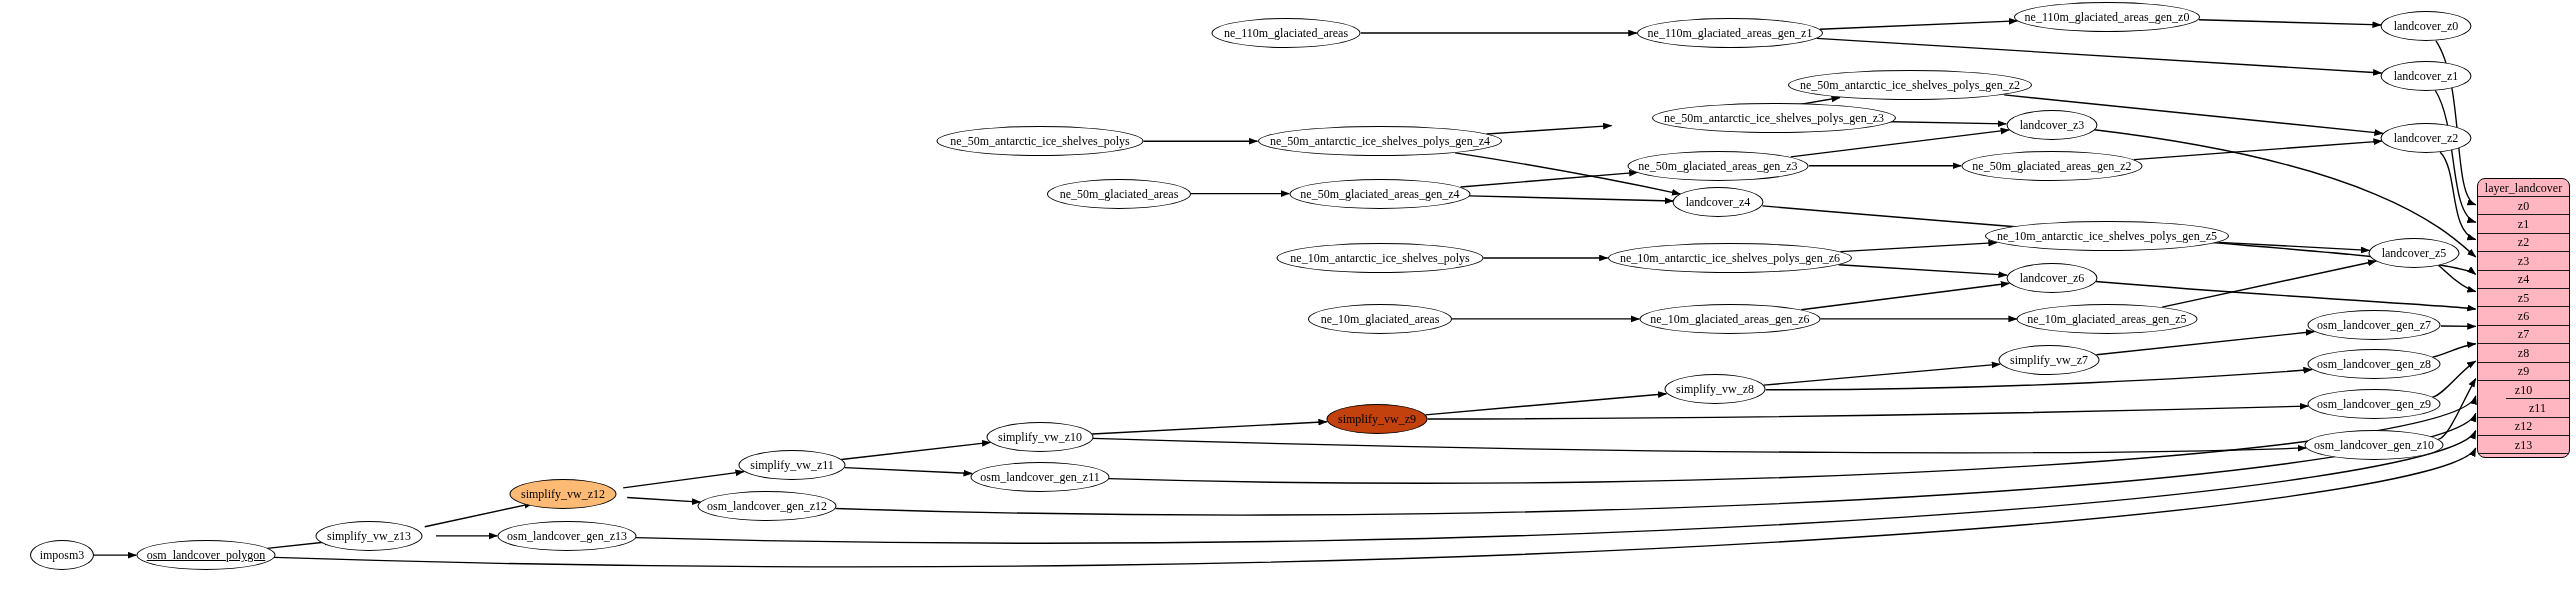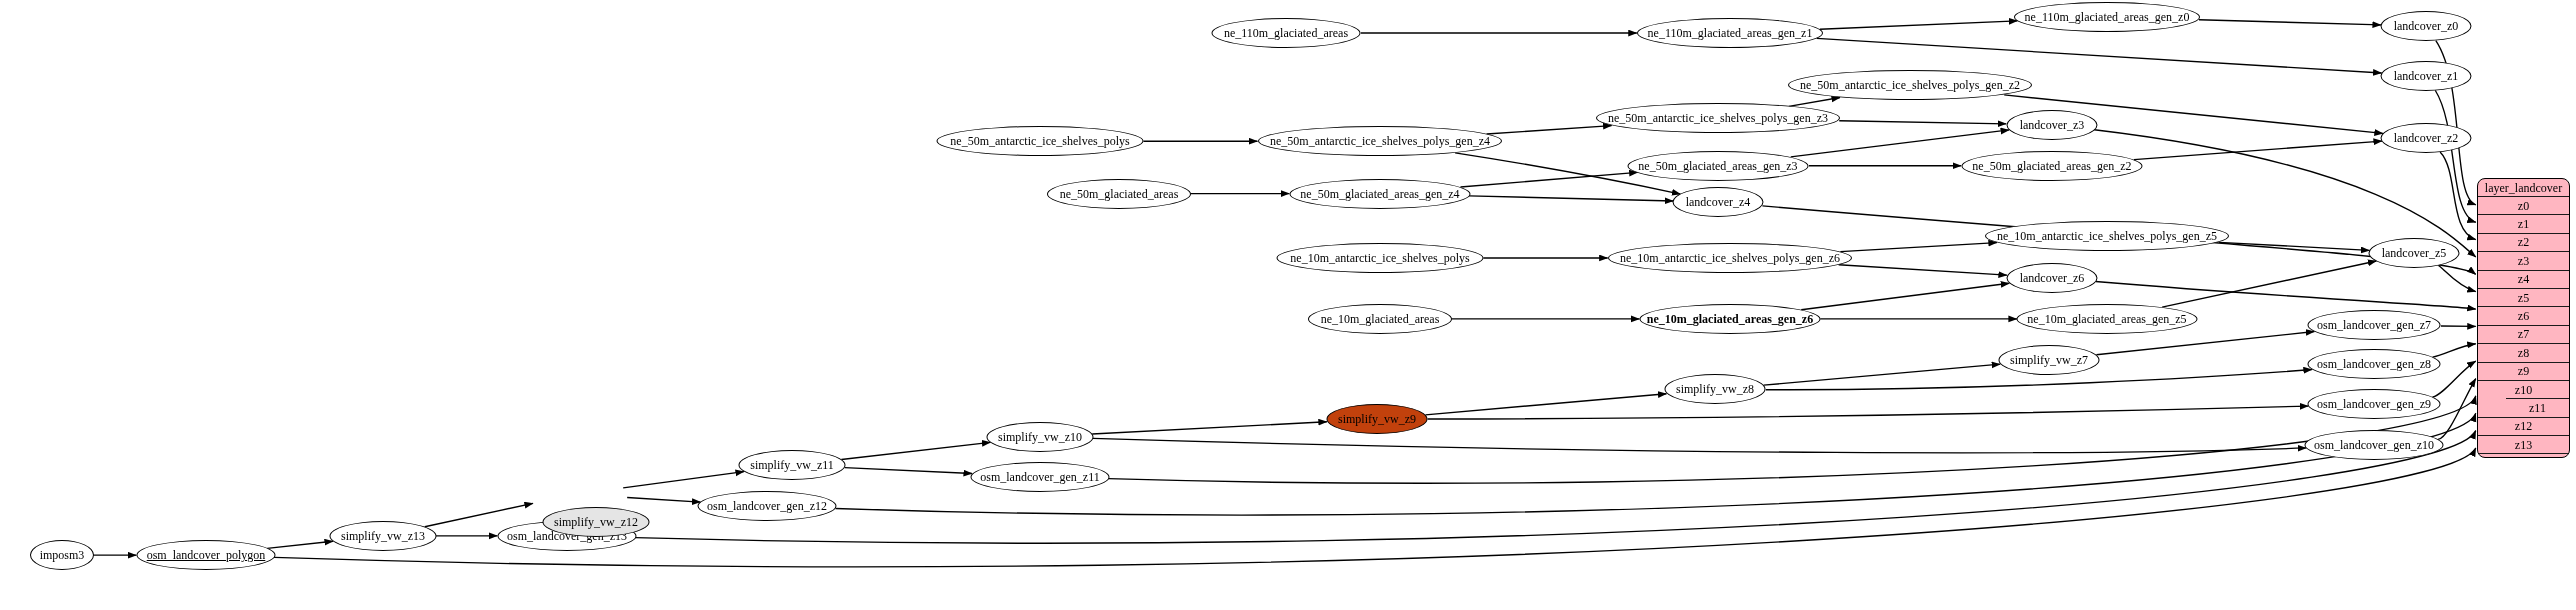--- a/index.html
+++ b/index.html
@@ -120,57 +120,57 @@
         <path d="M3163.340435658877,544.0274135089572 L3528.6822590048596,497.47057938345154" fill="none" stroke="#000000" stroke-width="2.4" marker-end="url(#arrow)"></path>
         <path d="M3797.160026744994,539.3050777320607 L4173.414687916681,458.3300486116234" fill="none" stroke="#000000" stroke-width="2.4" marker-end="url(#arrow)"></path>
         <path d="M4282.370059512201,466.03243094634456 C4290,470 4315,502 4348,512.25" fill="none" stroke="#000000" stroke-width="2.4" marker-end="url(#arrow)"></path>
         <path d="M3680.343057662453,494.4019980615453 C4050,525 4300,536 4348,542.75" fill="none" stroke="#000000" stroke-width="2.4" marker-end="url(#arrow)"></path>
       </g>
   </svg>
 
   <div id="nodes">
       <div class="node" style="left: 62px; top: 555px; width: 64px; height: 30px; background: rgb(255, 255, 255); border-color: rgb(0, 0, 0);">imposm3</div>
       <div class="node" style="left: 206px; top: 555px; width: 139px; height: 30px; background: rgb(255, 255, 255); border-color: rgb(0, 0, 0); text-decoration: underline;">osm_landcover_polygon</div>
-      <div class="node" style="left: 383px; top: 536px; width: 107px; height: 30px; background: rgb(255, 255, 255); border-color: rgb(0, 0, 0);">simplify_vw_z13</div>
+      <div class="node" style="left: 369px; top: 536px; width: 107px; height: 30px; background: rgb(255, 255, 255); border-color: rgb(0, 0, 0);">simplify_vw_z13</div>
       <div class="node" style="left: 567px; top: 536px; width: 139px; height: 30px; background: rgb(255, 255, 255); border-color: rgb(0, 0, 0);">osm_landcover_gen_z13</div>
-      <div class="node" style="left: 596px; top: 494px; width: 107px; height: 30px; background: #e5e5e5; border-color: rgb(0, 0, 0); margin-top: 28px;">simplify_vw_z12</div>
+      <div class="node" style="left: 563px; top: 494px; width: 107px; height: 30px; background: #fdba74; border-color: rgb(0, 0, 0);">simplify_vw_z12</div>
       <div class="node" style="left: 767px; top: 506px; width: 139px; height: 30px; background: rgb(255, 255, 255); border-color: rgb(0, 0, 0);">osm_landcover_gen_z12</div>
       <div class="node" style="left: 792px; top: 465px; width: 107px; height: 30px; background: rgb(255, 255, 255); border-color: rgb(0, 0, 0);">simplify_vw_z11</div>
       <div class="node" style="left: 1040px; top: 477px; width: 139px; height: 30px; background: rgb(255, 255, 255); border-color: rgb(0, 0, 0);">osm_landcover_gen_z11</div>
       <div class="node" style="left: 1040px; top: 437px; width: 107px; height: 30px; background: rgb(255, 255, 255); border-color: rgb(0, 0, 0);">simplify_vw_z10</div>
       <div class="node" style="left: 1377px; top: 419px; width: 101px; height: 30px; background: #c2410c; border-color: rgb(0, 0, 0);">simplify_vw_z9</div>
       <div class="node" style="left: 1715px; top: 389px; width: 101px; height: 30px; background: rgb(255, 255, 255); border-color: rgb(0, 0, 0);">simplify_vw_z8</div>
       <div class="node" style="left: 2049px; top: 360px; width: 101px; height: 30px; background: rgb(255, 255, 255); border-color: rgb(0, 0, 0);">simplify_vw_z7</div>
       <div class="node" style="left: 2374px; top: 325px; width: 133px; height: 30px; background: rgb(255, 255, 255); border-color: rgb(0, 0, 0);">osm_landcover_gen_z7</div>
       <div class="node" style="left: 2374px; top: 364px; width: 133px; height: 30px; background: rgb(255, 255, 255); border-color: rgb(0, 0, 0);">osm_landcover_gen_z8</div>
       <div class="node" style="left: 2374px; top: 404px; width: 133px; height: 30px; background: rgb(255, 255, 255); border-color: rgb(0, 0, 0);">osm_landcover_gen_z9</div>
       <div class="node" style="left: 2374px; top: 445px; width: 139px; height: 30px; background: rgb(255, 255, 255); border-color: rgb(0, 0, 0);">osm_landcover_gen_z10</div>
       <div class="node" style="left: 1286px; top: 33px; width: 149px; height: 30px; background: rgb(255, 255, 255); border-color: rgb(0, 0, 0); text-align: right;">ne_110m_glaciated_areas</div>
       <div class="node" style="left: 1730px; top: 33px; width: 186px; height: 30px; background: rgb(255, 255, 255); border-color: rgb(0, 0, 0);">ne_110m_glaciated_areas_gen_z1</div>
       <div class="node" style="left: 2107px; top: 17px; width: 186px; height: 30px; background: rgb(255, 255, 255); border-color: rgb(0, 0, 0);">ne_110m_glaciated_areas_gen_z0</div>
       <div class="node" style="left: 2426px; top: 26px; width: 91px; height: 30px; background: rgb(255, 255, 255); border-color: rgb(0, 0, 0); text-align: right;">landcover_z0</div>
       <div class="node" style="left: 2426px; top: 76px; width: 91px; height: 30px; background: rgb(255, 255, 255); border-color: rgb(0, 0, 0);">landcover_z1</div>
       <div class="node" style="left: 1040px; top: 141px; width: 207px; height: 30px; background: rgb(255, 255, 255); border-color: rgb(0, 0, 0);">ne_50m_antarctic_ice_shelves_polys</div>
       <div class="node" style="left: 1380px; top: 141px; width: 244px; height: 30px; background: rgb(255, 255, 255); border-color: rgb(0, 0, 0);">ne_50m_antarctic_ice_shelves_polys_gen_z4</div>
-      <div class="node" style="left: 1718px; top: 118px; width: 244px; height: 30px; background: rgb(255, 255, 255); border-color: rgb(0, 0, 0); text-align: center;">ne_50m_antarctic_ice_shelves_polys_gen_z3</div>
+      <div class="node" style="left: 1774px; top: 118px; width: 244px; height: 30px; background: rgb(255, 255, 255); border-color: rgb(0, 0, 0); text-align: center;">ne_50m_antarctic_ice_shelves_polys_gen_z3</div>
       <div class="node" style="left: 1910px; top: 85px; width: 244px; height: 30px; background: rgb(255, 255, 255); border-color: rgb(0, 0, 0);">ne_50m_antarctic_ice_shelves_polys_gen_z2</div>
       <div class="node" style="left: 1119px; top: 194px; width: 144px; height: 30px; background: rgb(255, 255, 255); border-color: rgb(0, 0, 0);">ne_50m_glaciated_areas</div>
       <div class="node" style="left: 1380px; top: 194px; width: 181px; height: 30px; background: rgb(255, 255, 255); border-color: rgb(0, 0, 0);">ne_50m_glaciated_areas_gen_z4</div>
       <div class="node" style="left: 1718px; top: 166px; width: 181px; height: 30px; background: rgb(255, 255, 255); border-color: rgb(0, 0, 0);">ne_50m_glaciated_areas_gen_z3</div>
       <div class="node" style="left: 2052px; top: 166px; width: 181px; height: 30px; background: rgb(255, 255, 255); border-color: rgb(0, 0, 0);">ne_50m_glaciated_areas_gen_z2</div>
       <div class="node" style="left: 2426px; top: 138px; width: 91px; height: 30px; background: rgb(255, 255, 255); border-color: rgb(0, 0, 0);">landcover_z2</div>
       <div class="node" style="left: 2052px; top: 125px; width: 91px; height: 30px; background: rgb(255, 255, 255); border-color: rgb(0, 0, 0);">landcover_z3</div>
       <div class="node" style="left: 1718px; top: 202px; width: 91px; height: 30px; background: rgb(255, 255, 255); border-color: rgb(0, 0, 0);">landcover_z4</div>
       <div class="node" style="left: 1380px; top: 258px; width: 207px; height: 30px; background: rgb(255, 255, 255); border-color: rgb(0, 0, 0);">ne_10m_antarctic_ice_shelves_polys</div>
       <div class="node" style="left: 1730px; top: 258px; width: 244px; height: 30px; background: rgb(255, 255, 255); border-color: rgb(0, 0, 0);">ne_10m_antarctic_ice_shelves_polys_gen_z6</div>
       <div class="node" style="left: 2107px; top: 236px; width: 244px; height: 30px; background: rgb(255, 255, 255); border-color: rgb(0, 0, 0);">ne_10m_antarctic_ice_shelves_polys_gen_z5</div>
       <div class="node" style="left: 2414px; top: 253px; width: 91px; height: 30px; background: rgb(255, 255, 255); border-color: rgb(0, 0, 0);">landcover_z5</div>
       <div class="node" style="left: 2052px; top: 278px; width: 91px; height: 30px; background: rgb(255, 255, 255); border-color: rgb(0, 0, 0);">landcover_z6</div>
       <div class="node" style="left: 1380px; top: 319px; width: 144px; height: 30px; background: rgb(255, 255, 255); border-color: rgb(0, 0, 0);">ne_10m_glaciated_areas</div>
-      <div class="node" style="left: 1730px; top: 319px; width: 181px; height: 30px; background: rgb(255, 255, 255); border-color: rgb(0, 0, 0); font-weight: bold;">ne_10m_glaciated_areas_gen_z6</div>
+      <div class="node" style="left: 1730px; top: 319px; width: 181px; height: 30px; background: rgb(255, 255, 255); border-color: rgb(0, 0, 0);">ne_10m_glaciated_areas_gen_z6</div>
       <div class="node" style="left: 2107px; top: 319px; width: 181px; height: 30px; background: rgb(255, 255, 255); border-color: rgb(0, 0, 0);">ne_10m_glaciated_areas_gen_z5</div>
     </div>
 
   <div class="dbtable" id="dbtable" style="left: 2477px; top: 178px; width: 93px; height: 280px; background: rgb(255, 182, 193); border-color: rgb(0, 0, 0);">
     <div class="hdr" style="height: 17px;">layer_landcover</div>
     <div id="table-rows">
         <div class="row" style="height: 17.4px;">z0</div>
         <div class="row" style="height: 17.4px;">z1</div>
         <div class="row" style="height: 17.4px;">z2</div>
         <div class="row" style="height: 17.4px;">z3</div>

